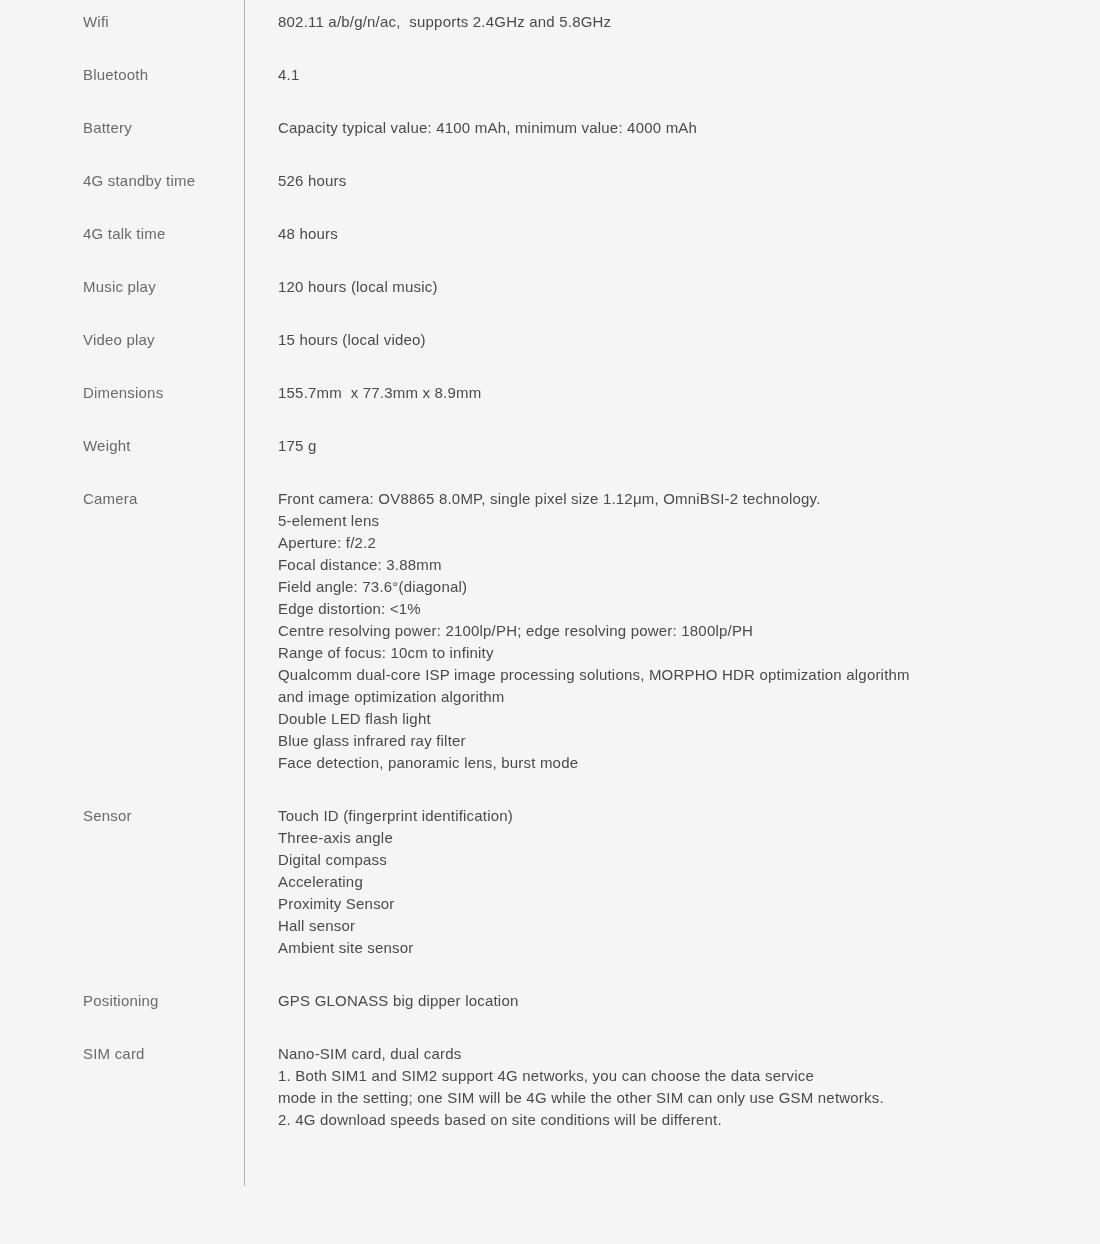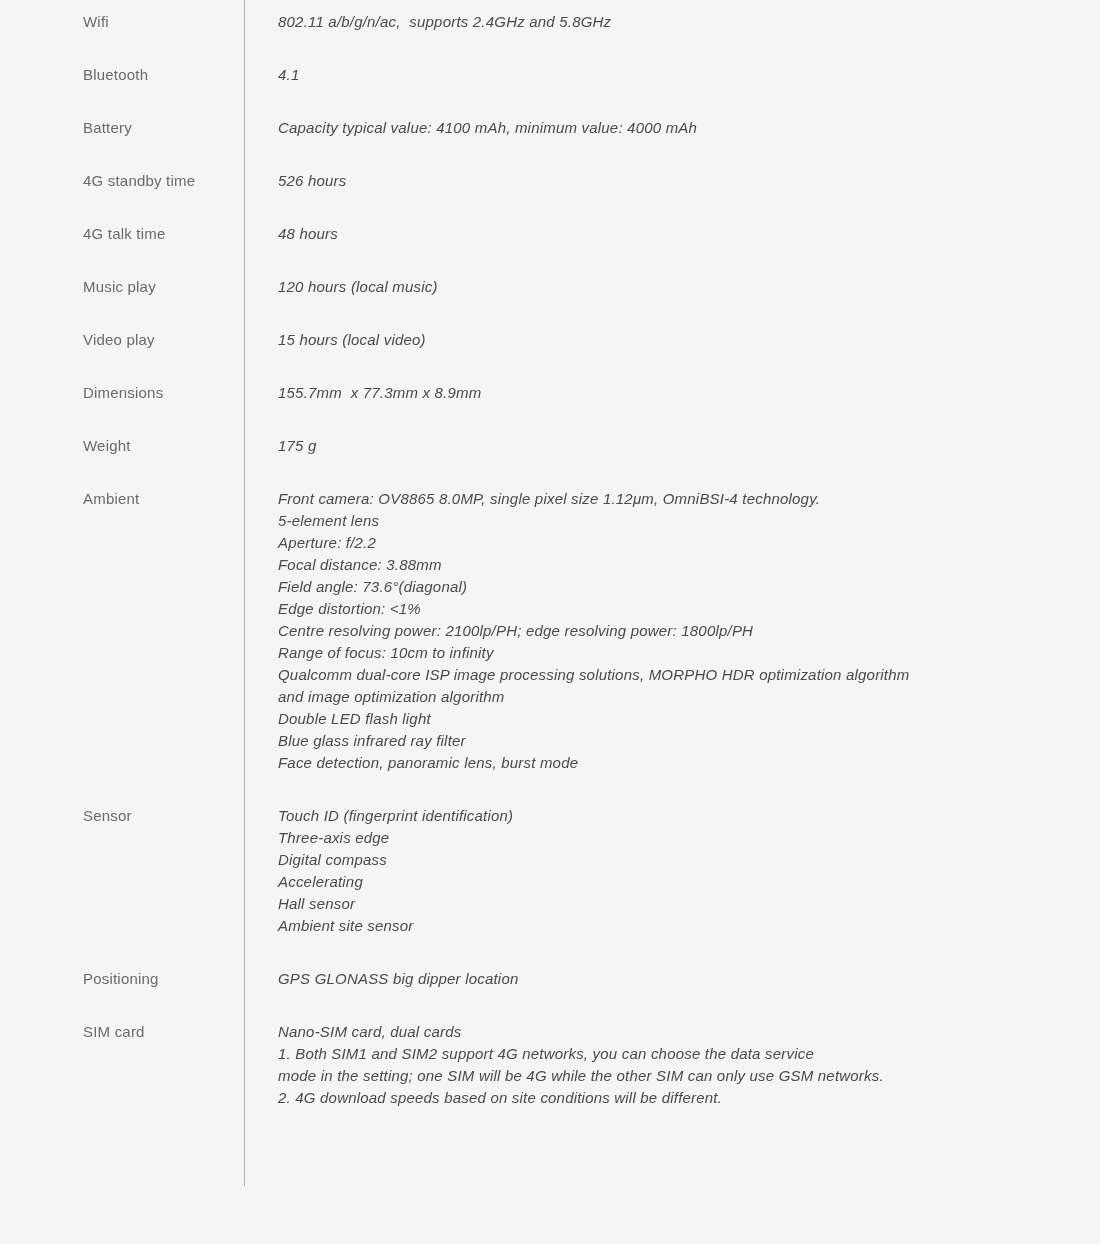--- a/index.html
+++ b/index.html
@@ -46,21 +46,20 @@
     flex: 1 1 auto;
     padding-left: 34px;
     padding-right: 60px;
     color: var(--value-color, #4a4a4a);
     font-size: 15px;
     line-height: 22px;
     letter-spacing: 0.2px;
   }
   .value-line {
     white-space: pre-wrap;
-    font-style: italic;
   }
 </style>
 </head>
 <body style="--page-bg: #f5f5f5; --divider-color: #b2b2b2; --label-color: #6a6a6a; --value-color: #4a4a4a;">
 
 <div class="spec-table">
   <div class="column-divider"></div>
   <div id="rows">
   <div class="spec-row">
     <div class="spec-label">Wifi</div>
@@ -119,45 +118,46 @@
   </div>
 
   <div class="spec-row">
     <div class="spec-label">Weight</div>
     <div class="spec-value">
           <div class="value-line">175 g</div>
         </div>
   </div>
 
   <div class="spec-row">
-    <div class="spec-label">Ambient</div>
+    <div class="spec-label">Camera</div>
     <div class="spec-value">
-          <div class="value-line">Front camera: OV8865 8.0MP, single pixel size 1.12μm, OmniBSI-4 technology.</div>
+          <div class="value-line">Front camera: OV8865 8.0MP, single pixel size 1.12μm, OmniBSI-2 technology.</div>
           <div class="value-line">5-element lens</div>
           <div class="value-line">Aperture: f/2.2</div>
           <div class="value-line">Focal distance: 3.88mm</div>
           <div class="value-line">Field angle: 73.6°(diagonal)</div>
           <div class="value-line">Edge distortion: &lt;1%</div>
           <div class="value-line">Centre resolving power: 2100lp/PH; edge resolving power: 1800lp/PH</div>
           <div class="value-line">Range of focus: 10cm to infinity</div>
           <div class="value-line">Qualcomm dual-core ISP image processing solutions, MORPHO HDR optimization algorithm</div>
           <div class="value-line">and image optimization algorithm</div>
           <div class="value-line">Double LED flash light</div>
           <div class="value-line">Blue glass infrared ray filter</div>
           <div class="value-line">Face detection, panoramic lens, burst mode</div>
         </div>
   </div>
 
   <div class="spec-row">
     <div class="spec-label">Sensor</div>
     <div class="spec-value">
           <div class="value-line">Touch ID (fingerprint identification)</div>
-          <div class="value-line">Three-axis edge</div>
+          <div class="value-line">Three-axis angle</div>
           <div class="value-line">Digital compass</div>
           <div class="value-line">Accelerating</div>
+          <div class="value-line">Proximity Sensor</div>
           <div class="value-line">Hall sensor</div>
           <div class="value-line">Ambient site sensor</div>
         </div>
   </div>
 
   <div class="spec-row">
     <div class="spec-label">Positioning</div>
     <div class="spec-value">
           <div class="value-line">GPS GLONASS big dipper location</div>
         </div>

